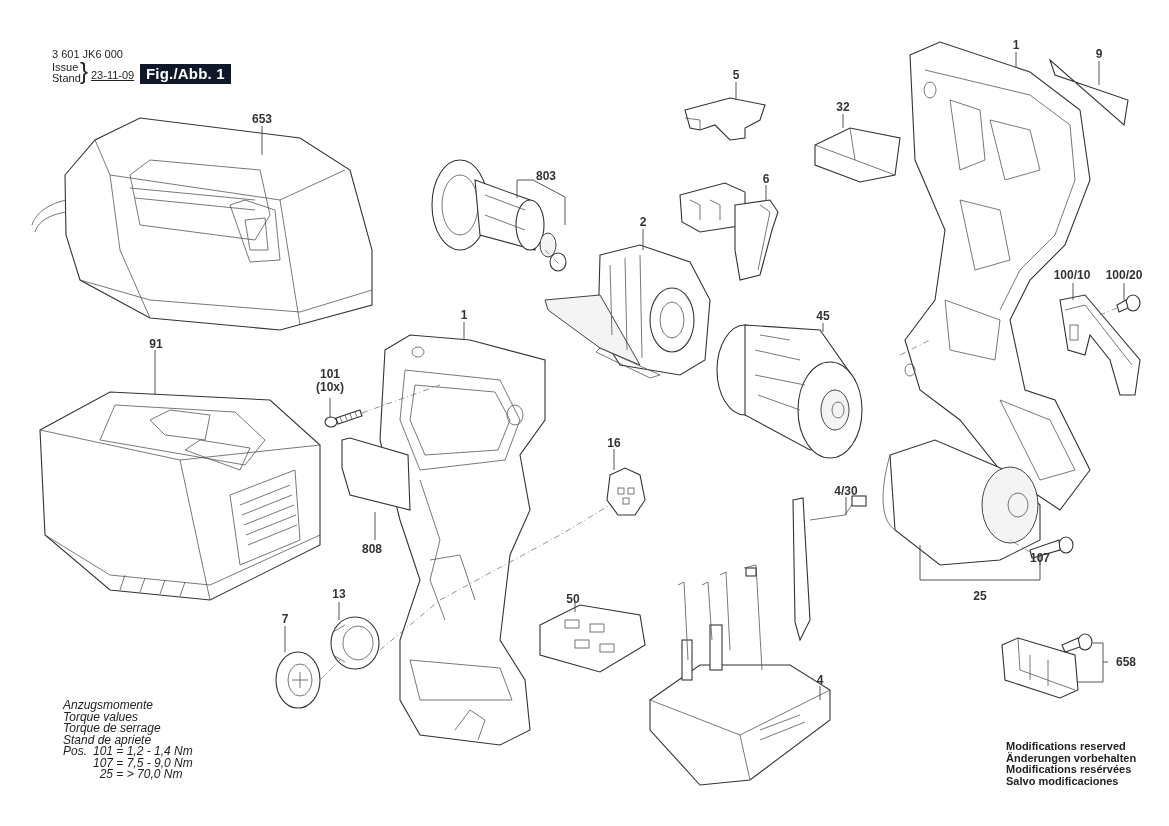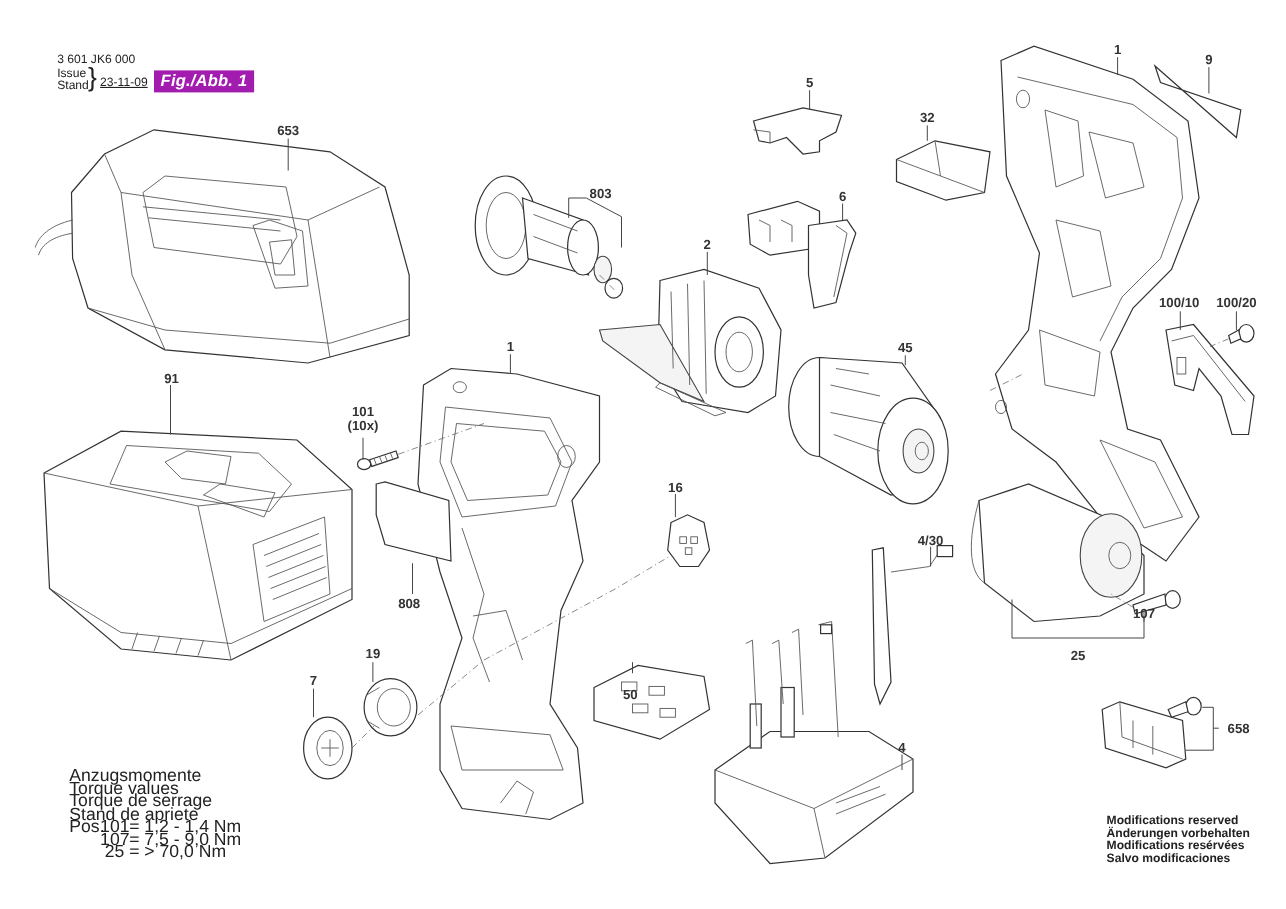--- a/index.html
+++ b/index.html
@@ -3,23 +3,23 @@
 <meta charset="utf-8">
 <style>
   html, body { margin: 0; padding: 0; background: #ffffff; }
   body { width: 1169px; height: 826px; position: relative; overflow: hidden;
          font-family: "Liberation Sans", sans-serif; color: #222; }
   .abs { position: absolute; }
   .hdr-code { left: 52px; top: 48px; font-size: 11px; }
   .hdr-issue { left: 52px; top: 62px; font-size: 11px; line-height: 11px; }
   .hdr-brace { left: 80px; top: 60px; font-size: 24px; line-height: 22px; font-weight: 300; }
   .hdr-date { left: 91px; top: 69px; font-size: 11px; text-decoration: underline; }
-  .fig-badge { left: 140px; top: 64px; background: #a21caf; color: #fff; font-weight: bold;
-               font-size: 15px; padding: 1px 6px 2px 6px; letter-spacing: 0.2px; font-style: italic; }
-  .torque { left: 63px; top: 700px; font-size: 16px; line-height: 11.5px; }
+  .fig-badge { left: 140px; top: 64px; background: #0f172a; color: #fff; font-weight: bold;
+               font-size: 15px; padding: 1px 6px 2px 6px; letter-spacing: 0.2px; }
+  .torque { left: 63px; top: 700px; font-size: 12px; line-height: 11.5px; font-style: italic; }
   .torque .row { white-space: pre; }
   .mods { left: 1006px; top: 741px; font-size: 11px; line-height: 11.5px; font-weight: bold; }
   .lbl { position: absolute; font-weight: bold; font-size: 12px; color: #333; transform: translateX(-50%); white-space: nowrap; }
   svg#diagram { position: absolute; left: 0; top: 0; }
   .part { fill: #fff; stroke: #333; stroke-width: 1.1; }
   .part-light { fill: #f4f4f4; stroke: #444; stroke-width: 1; }
   .detail { fill: none; stroke: #555; stroke-width: 0.8; }
   .leader { fill: none; stroke: #444; stroke-width: 0.9; }
   .dash { fill: none; stroke: #666; stroke-width: 0.7; stroke-dasharray: 6 3 1 3; }
 </style>
@@ -267,22 +267,22 @@
 <div class="lbl" style="left:330px;top:368px;white-space:pre;text-align:center;line-height:13px">101
 (10x)</div>
 <div class="lbl" style="left:823px;top:309px">45</div>
 <div class="lbl" style="left:1072px;top:268px">100/10</div>
 <div class="lbl" style="left:1124px;top:268px">100/20</div>
 <div class="lbl" style="left:614px;top:436px">16</div>
 <div class="lbl" style="left:372px;top:542px">808</div>
 <div class="lbl" style="left:846px;top:484px">4/30</div>
 <div class="lbl" style="left:1040px;top:551px">107</div>
 <div class="lbl" style="left:980px;top:589px">25</div>
-<div class="lbl" style="left:573px;top:624px">50</div>
-<div class="lbl" style="left:339px;top:587px">19</div>
+<div class="lbl" style="left:573px;top:592px">50</div>
+<div class="lbl" style="left:339px;top:587px">13</div>
 <div class="lbl" style="left:285px;top:612px">7</div>
 <div class="lbl" style="left:820px;top:673px">4</div>
 <div class="lbl" style="left:1126px;top:655px">658</div>
 
 <div class="abs torque">
   <div>Anzugsmomente</div>
   <div>Torque values</div>
   <div>Torque de serrage</div>
   <div>Stand de apriete</div>
   <div class="row"><span style="display:inline-block;width:28px">Pos.</span><span style="display:inline-block;width:22px;text-align:right">101</span> <span>= 1,2 - 1,4 Nm</span></div>

